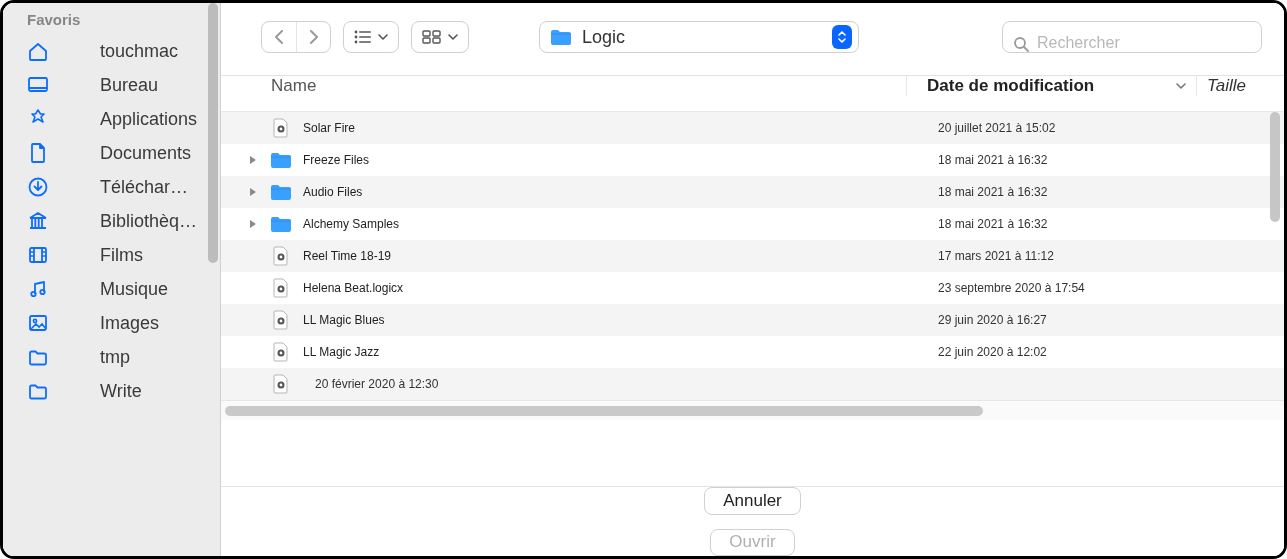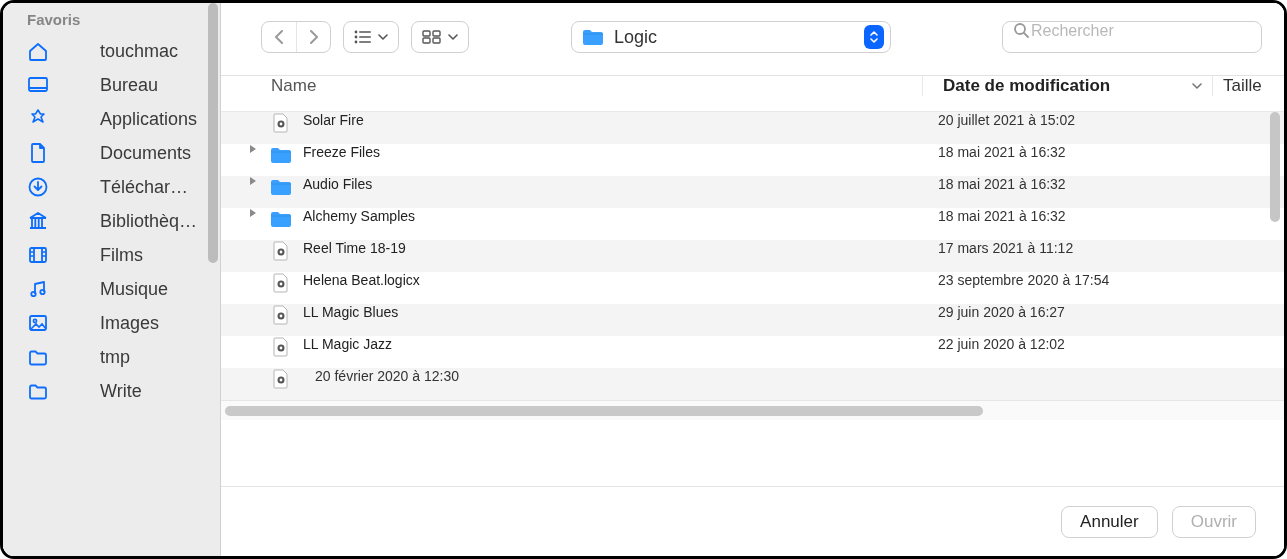--- a/index.html
+++ b/index.html
@@ -17,51 +17,51 @@
 
   
   .main { flex: 1; display: flex; flex-direction: column; background: #fff; position: relative;}
 
   
   .toolbar { display: flex; align-items: center; gap: 12px; padding: 18px 22px 12px 40px; }
   .seg { display: flex; background: #fff; border: 1px solid #d0d0d0; border-radius: 8px; height: 32px; align-items: center; overflow: hidden; }
   .seg-btn { width: 34px; height: 30px; display: inline-flex; align-items: center; justify-content: center; color: #707070; }
   .seg-btn + .seg-btn { border-left: 1px solid #e5e5e5; }
   .btn { background: #fff; border: 1px solid #d0d0d0; border-radius: 8px; height: 32px; display: inline-flex; align-items: center; gap: 6px; padding: 0 10px; color: #505050;}
-  .path-popup { flex: 0 0 320px; display: flex; align-items: center; gap: 10px; border: 1px solid #d0d0d0; border-radius: 8px; height: 32px; padding: 0 6px 0 10px; margin-left: 90px;}
+  .path-popup { flex: 0 0 320px; display: flex; align-items: center; gap: 10px; border: 1px solid #d0d0d0; border-radius: 8px; height: 32px; padding: 0 6px 0 10px; margin-left: 58px;}
   .path-folder { width: 22px; height: 18px; display: inline-flex; }
   .path-label { font-size: 18px; color: #333; flex: 1; }
   .path-arrows { width: 20px; height: 24px; border-radius: 6px; background: #0a66ff; display: inline-flex; align-items: center; justify-content: center;}
   .spacer { flex: 1; }
-  .search { border: 1px solid #d0d0d0; border-radius: 8px; height: 32px; width: 260px; display: flex; align-items: flex-start; gap: 2px; padding: 0 10px; color: #9a9a9a; }
+  .search { border: 1px solid #d0d0d0; border-radius: 8px; height: 32px; width: 260px; display: flex; align-items: flex-end; gap: 8px; padding: 0 10px; color: #9a9a9a; }
   .search input { border: none; outline: none; font-size: 16px; width: 100%; color: #333; background: transparent; }
   .search input::placeholder { color: #b8b8b8; }
 
   
   .list-wrap { flex: 1; display: flex; flex-direction: column; border-top: 1px solid #e2e2e2; margin-top: 10px; position: relative;}
   .colheads { display: flex; align-items: flex-start; height: 36px; border-bottom: 1px solid #e8e8e8; font-size: 17px; color: #555; padding-left: 42px;}
   .col-name { flex: 1; padding-left: 8px;}
   .col-date { width: 290px; border-left: 1px solid #e8e8e8; padding-left: 20px; display: flex; align-items: center; gap: 8px; font-weight: 700; color: #222;}
-  .col-size { width: 72px; border-left: 1px solid #e8e8e8; padding-left: 10px; color: #333;}
+  .col-size { width: 88px; border-left: 1px solid #e8e8e8; padding-left: 10px; color: #333; font-style: italic;}
   .sort-caret { margin-left: auto; margin-right: 10px; color: #777; }
 
   .rows { overflow: hidden; position: relative;}
-  .file-row { display: flex; height: 32px; font-size: 14px; color: #222; padding-left: 18px; }
+  .file-row { display: flex; align-items: center; height: 32px; font-size: 12px; color: #222; padding-left: 18px; }
   .file-row.alt { background: #f4f4f4; }
   .disclosure { width: 18px; text-align: center; color: #8a8a8a; font-size: 12px; }
   .row-icon { width: 24px; height: 22px; display: inline-flex; align-items: center; justify-content: center; margin: 0 10px 0 2px;}
   .row-name { flex: 1; padding-right: 10px; }
   .row-date { width: 290px; padding-left: 12px; color: #333;}
   .row-size { width: 68px; padding-left: 10px; color: #333;}
 
   .hscroll { height: 20px; background: #fafafa; border-top: 1px solid #e6e6e6; display: flex; align-items: center; padding: 0 4px; }
   .hscroll-thumb { height: 10px; background: #c9c9c9; border-radius: 6px; width: 758px;}
 
   
-  .footer { height: 70px; display: flex; align-items: center; justify-content: flex-end; gap: 14px; padding: 0 28px; border-top: 1px solid #e4e4e4;}
+  .footer { height: 70px; display: flex; align-items: center; justify-content: flex-end; gap: 14px; padding: 0 40px; border-top: 1px solid #e4e4e4; flex-direction: column;}
   .push-btn { border: 1px solid #d0d0d0; background: #fff; border-radius: 8px; height: 32px; padding: 0 18px; font-size: 17px; color: #222; }
   .push-btn.disabled { color: #b0b0b0; }
 
   
   svg { display: block; }
   .main-scroll-thumb { position: absolute; right: 4px; top: 36px; width: 10px; height: 110px; background: #c6c6c6; border-radius: 5px;}
 </style>
 </head>
 <body>
 

